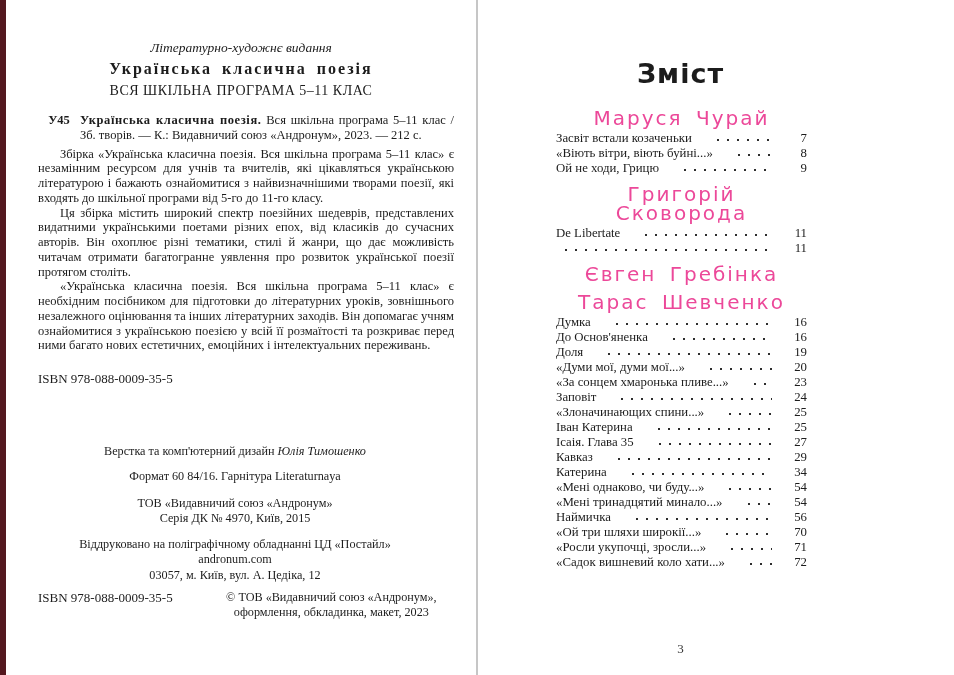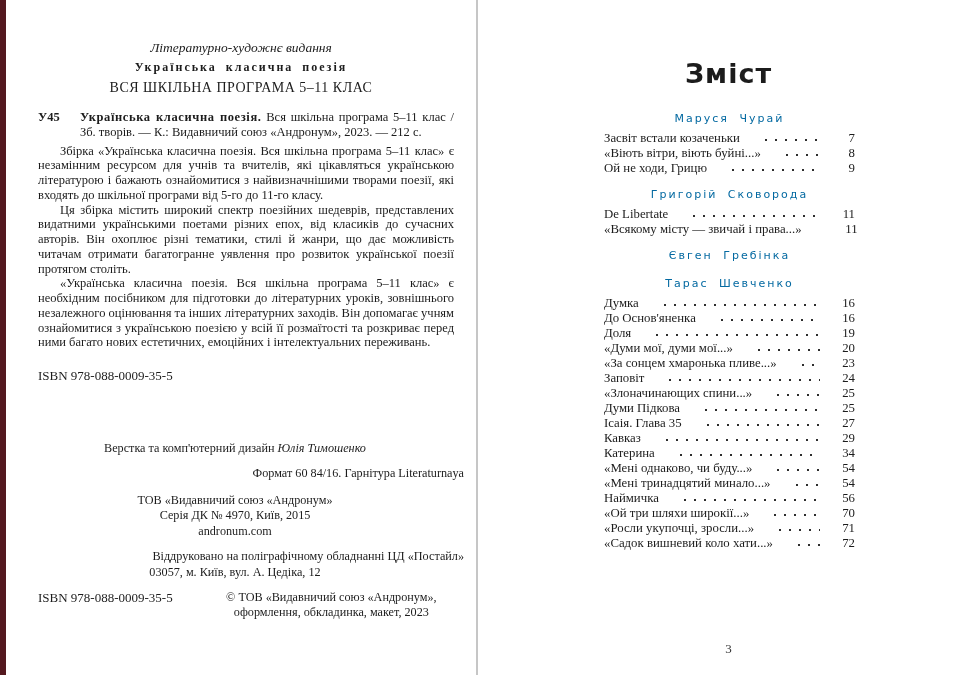--- a/index.html
+++ b/index.html
@@ -9,56 +9,56 @@
     background:#ffffff;
     overflow:hidden;
     display:flex;
     font-family:"Liberation Serif", serif;
     color:#1c1c1c;
   }
   .cover-strip{width:6px;height:675px;background:#54181f;flex:0 0 auto;}
   .divider{width:2px;height:675px;background:#c6c6c6;flex:0 0 auto;}
   .page{position:relative;height:675px;background:#fff;}
   .page.left{width:470px;flex:0 0 auto;}
-  .page.right{width:405px;flex:0 0 auto;margin-left:48px;}
+  .page.right{width:405px;flex:0 0 auto;}
 
   
   .lp-head{margin-top:40px;text-align:center;}
   .edition-note{font-style:italic;font-size:13.5px;margin-bottom:4px;}
-  .book-title{font-weight:bold;font-size:12px;letter-spacing:2px;word-spacing:4px;margin-bottom:5px;}
+  .book-title{font-weight:bold;font-size:16px;letter-spacing:2px;word-spacing:4px;margin-bottom:5px;}
   .book-subtitle{font-size:14px;letter-spacing:0.5px;}
 
   .catalog{display:flex;margin:14px 22px 0 32px;font-size:12.5px;line-height:1.18;}
-  .catalog .code{font-weight:bold;width:42px;flex:0 0 auto;}
+  .catalog .code{font-weight:bold;width:42px;flex:0 0 auto;text-align:center;}
   .catalog-text{flex:1;text-align:justify;}
   .catalog-text b{font-weight:bold;letter-spacing:0.6px;}
 
   .paragraphs{margin:4px 22px 0 32px;font-size:12.5px;line-height:1.18;}
   .paragraphs p{margin:0;text-indent:22px;text-align:justify;}
 
   .isbn-line{margin:18px 0 0 32px;font-size:13px;}
 
   .colophon{margin-top:58px;text-align:center;font-size:12.2px;line-height:1.1;}
   .colophon .cl{margin:0 12px 2px 0;}
-  .colophon .gap-md{margin-top:12px;text-align:right;}
+  .colophon .gap-md{margin-top:12px;}
   .colophon .gap-lg{margin-top:13px;}
   .colophon .design-name{font-style:italic;}
 
   .lp-footer{position:absolute;left:32px;right:16px;bottom:55px;display:flex;align-items:flex-start;font-size:12.2px;}
   .lp-footer .isbn2{flex:0 0 auto;font-size:13px;}
   .lp-footer .copyright{flex:1;text-align:center;line-height:1.25;margin-left:30px;}
 
   
   .toc-heading{margin:58px 0 0 0;text-align:center;
     font-family:"DejaVu Sans", sans-serif;font-weight:bold;font-size:27px;letter-spacing:1px;}
   .toc{margin:20px 76px 0 78px;}
   .toc-section{margin-top:9px;}
   .toc-section:first-child{margin-top:10px;}
   .toc-author{text-align:center;font-family:"DejaVu Sans", sans-serif;
-    font-size:11px;line-height:19px;letter-spacing:2px;word-spacing:5px;margin-bottom:3px;color:#0369a1;}
+    font-size:20px;line-height:19px;letter-spacing:2px;word-spacing:5px;margin-bottom:3px;color:#ec4899;}
   .toc-row{display:flex;align-items:baseline;height:15px;font-size:12.8px;gap:16px;}
   .toc-title{white-space:nowrap;flex:0 0 auto;}
   .toc-dots{flex:1 1 auto;align-self:flex-end;height:13px;margin:0 3px 1px 5px;
     background-image:radial-gradient(circle, #2e2e2e 1.1px, rgba(0,0,0,0) 1.4px);
     background-size:10px 4px;background-repeat:repeat-x;background-position:left bottom 3px;}
   .toc-page{flex:0 0 auto;min-width:16px;text-align:right;font-size:12.8px;}
   .folio{position:absolute;bottom:18px;left:0;width:100%;text-align:center;font-size:13px;color:#333;}
 </style>
 </head>
 <body>
@@ -84,22 +84,22 @@
         <p>«Українська класична поезія. Вся шкільна програма 5–11 клас» є необхідним посібником для підготовки до літературних уроків, зовнішнього незалежного оцінювання та інших літературних заходів. Він допомагає учням ознайомитися з українською поезією у всій її розмаїтості та розкриває перед ними багато нових естетичних, емоційних і інтелектуальних переживань.</p>
       </div>
 
     <div class="isbn-line">ISBN 978-088-0009-35-5</div>
 
     <div class="colophon">
       <div class="cl"><span>Верстка та комп'ютерний дизайн </span><span class="design-name">Юлія Тимошенко</span></div>
       <div class="cl gap-md">Формат 60 84/16. Гарнітура Literaturnaya</div>
       <div class="cl gap-lg">ТОВ «Видавничий союз «Андронум»</div>
       <div class="cl">Серія ДК № 4970, Київ, 2015</div>
+      <div class="cl gap-md">Віддруковано на поліграфічному обладнанні ЦД «Постайл»</div>
       <div class="cl">andronum.com</div>
-      <div class="cl gap-md">Віддруковано на поліграфічному обладнанні ЦД «Постайл»</div>
       <div class="cl">03057, м. Київ, вул. А. Цедіка, 12</div>
     </div>
 
     <div class="lp-footer">
       <div class="isbn2">ISBN 978-088-0009-35-5</div>
       <div class="copyright">
         <div>© ТОВ «Видавничий союз «Андронум»,</div>
         <div>оформлення, обкладинка, макет, 2023</div>
       </div>
     </div>
@@ -129,21 +129,20 @@
           </div>
         </div>
         <div class="toc-section">
           <div class="toc-author">Григорій Сковорода</div>
           <div class="toc-row">
             <span class="toc-title">De Libertate</span>
             <span class="toc-dots"></span>
             <span class="toc-page">11</span>
           </div>
           <div class="toc-row">
-            <span class="toc-title">«Всякому місту — звичай і права...»</span>
             <span class="toc-dots"></span>
             <span class="toc-page">11</span>
           </div>
         </div>
         <div class="toc-section">
           <div class="toc-author">Євген Гребінка</div>
         </div>
         <div class="toc-section">
           <div class="toc-author">Тарас Шевченко</div>
           <div class="toc-row">
@@ -175,21 +174,21 @@
             <span class="toc-title">Заповіт</span>
             <span class="toc-dots"></span>
             <span class="toc-page">24</span>
           </div>
           <div class="toc-row">
             <span class="toc-title">«Злоначинающих спини...»</span>
             <span class="toc-dots"></span>
             <span class="toc-page">25</span>
           </div>
           <div class="toc-row">
-            <span class="toc-title">Думи Підкова</span>
+            <span class="toc-title">Іван Катерина</span>
             <span class="toc-dots"></span>
             <span class="toc-page">25</span>
           </div>
           <div class="toc-row">
             <span class="toc-title">Ісаія. Глава 35</span>
             <span class="toc-dots"></span>
             <span class="toc-page">27</span>
           </div>
           <div class="toc-row">
             <span class="toc-title">Кавказ</span>

